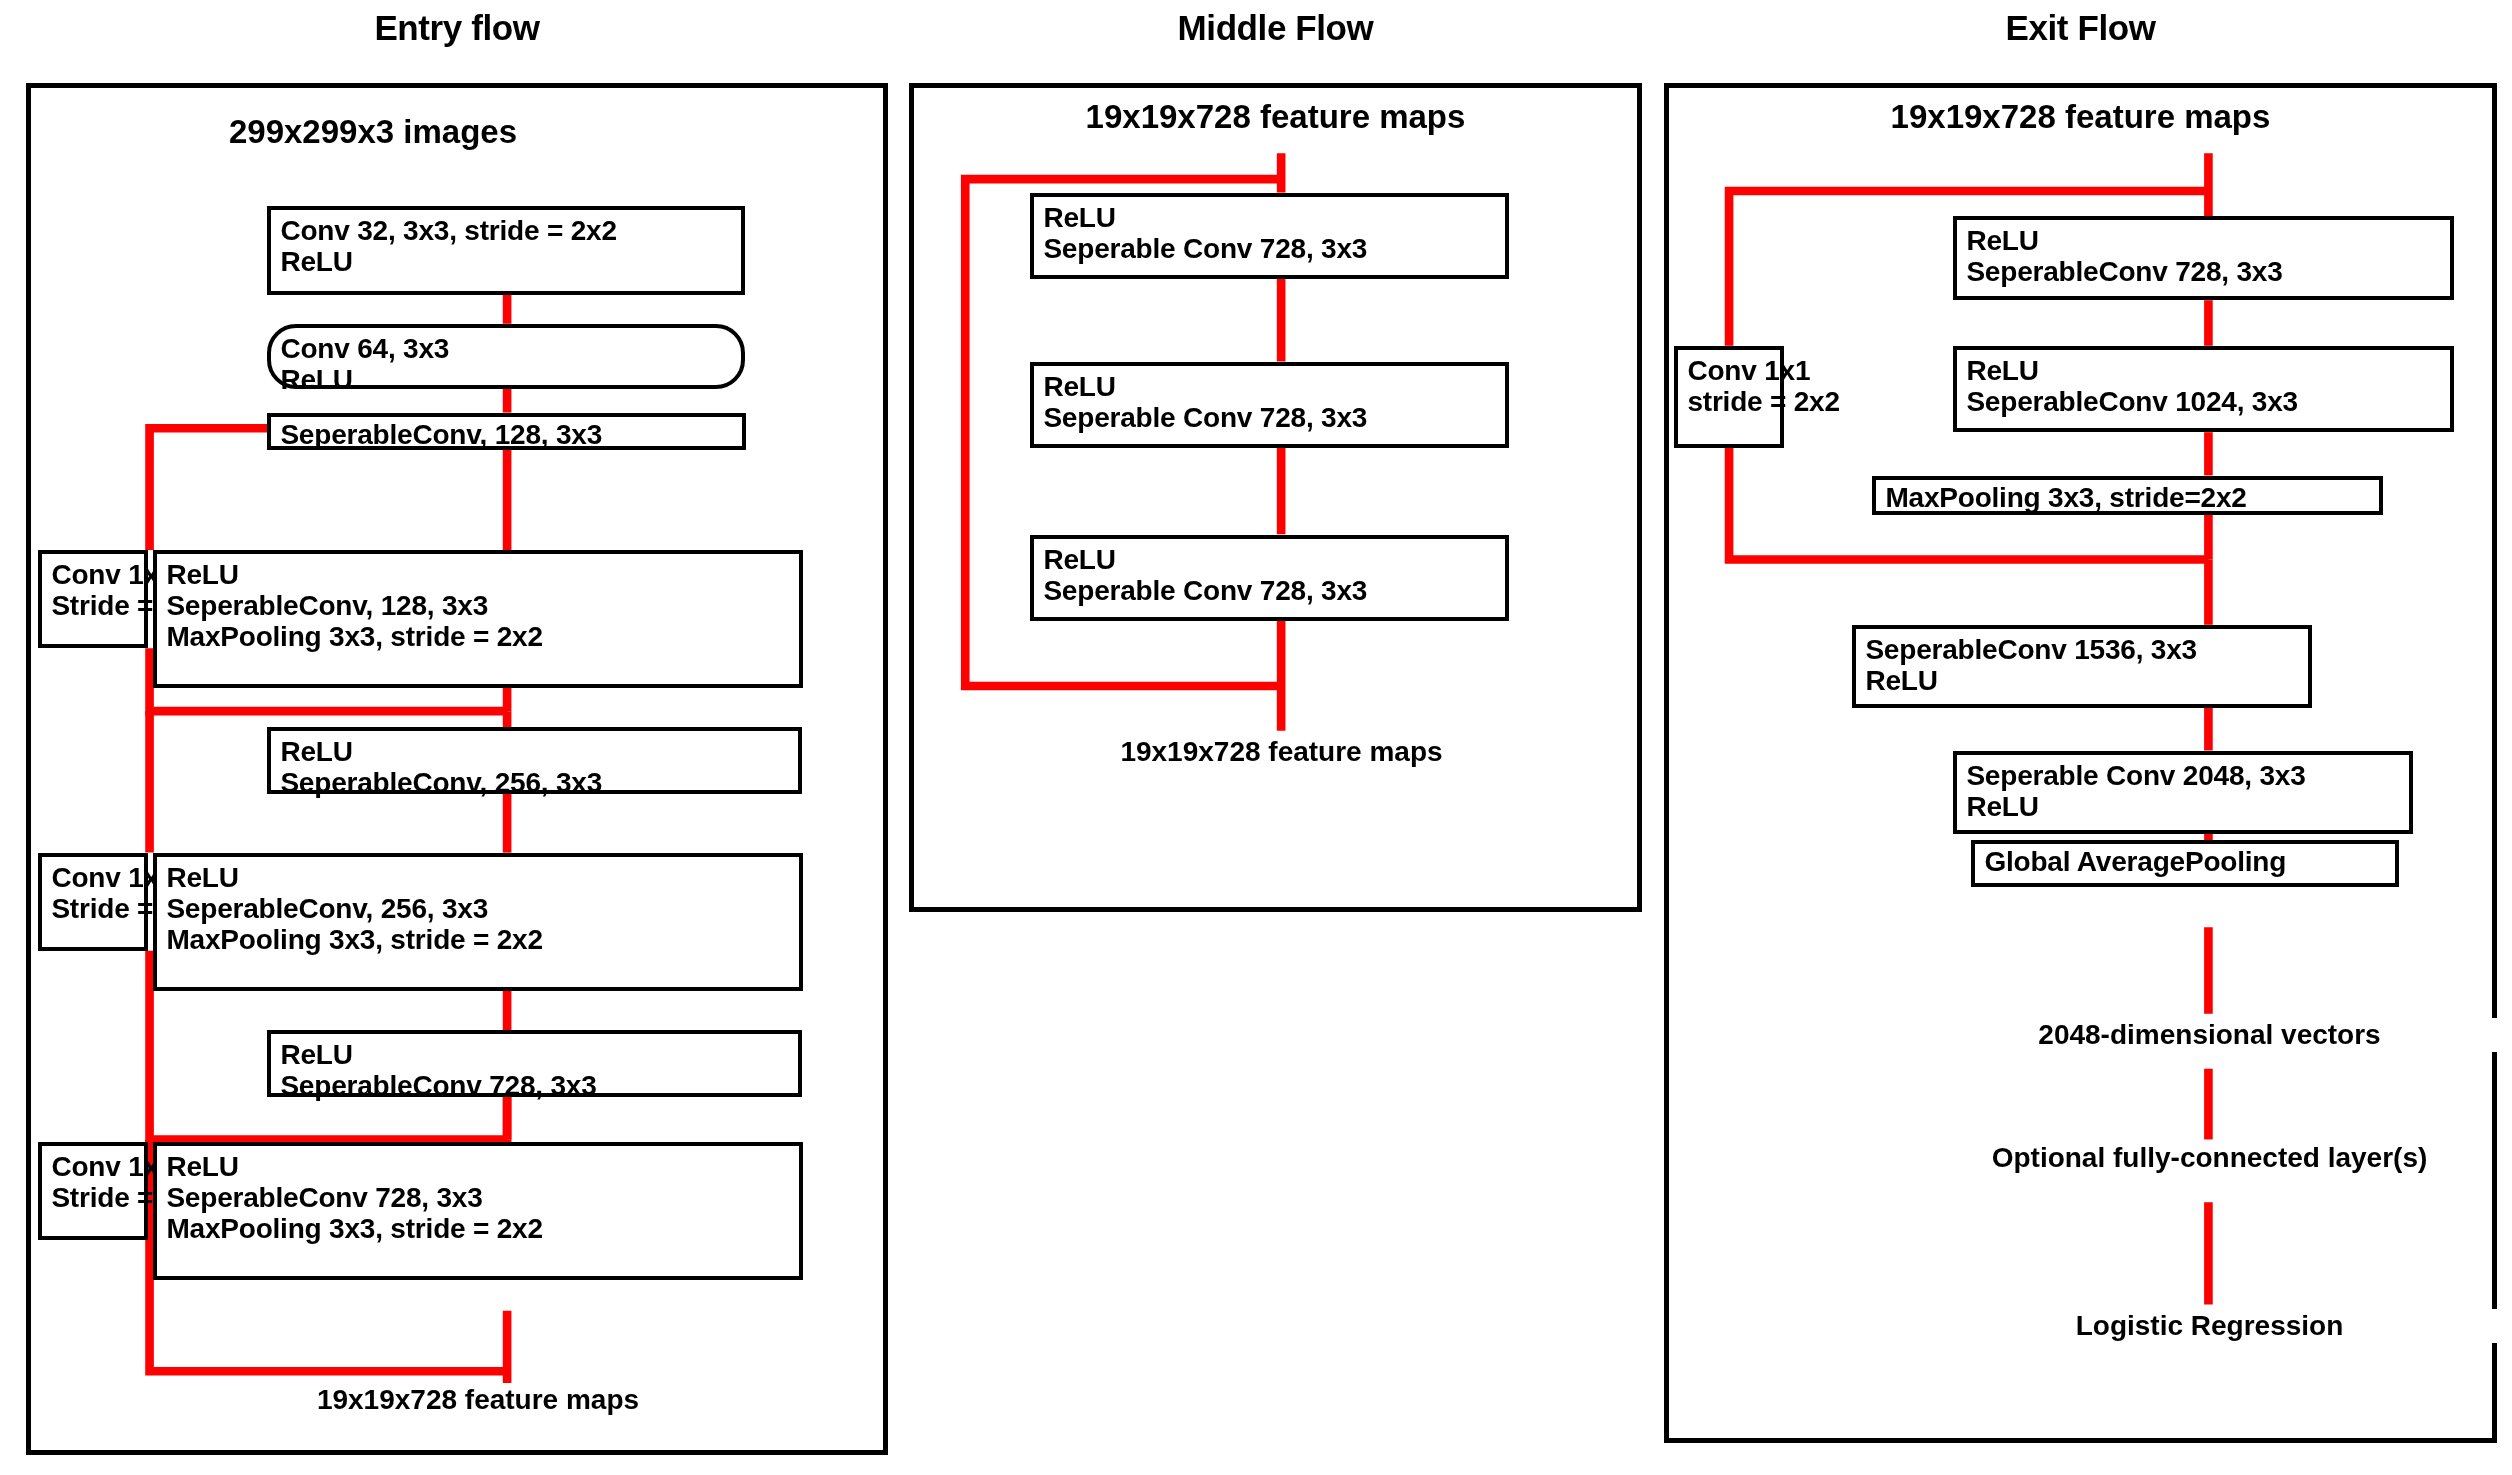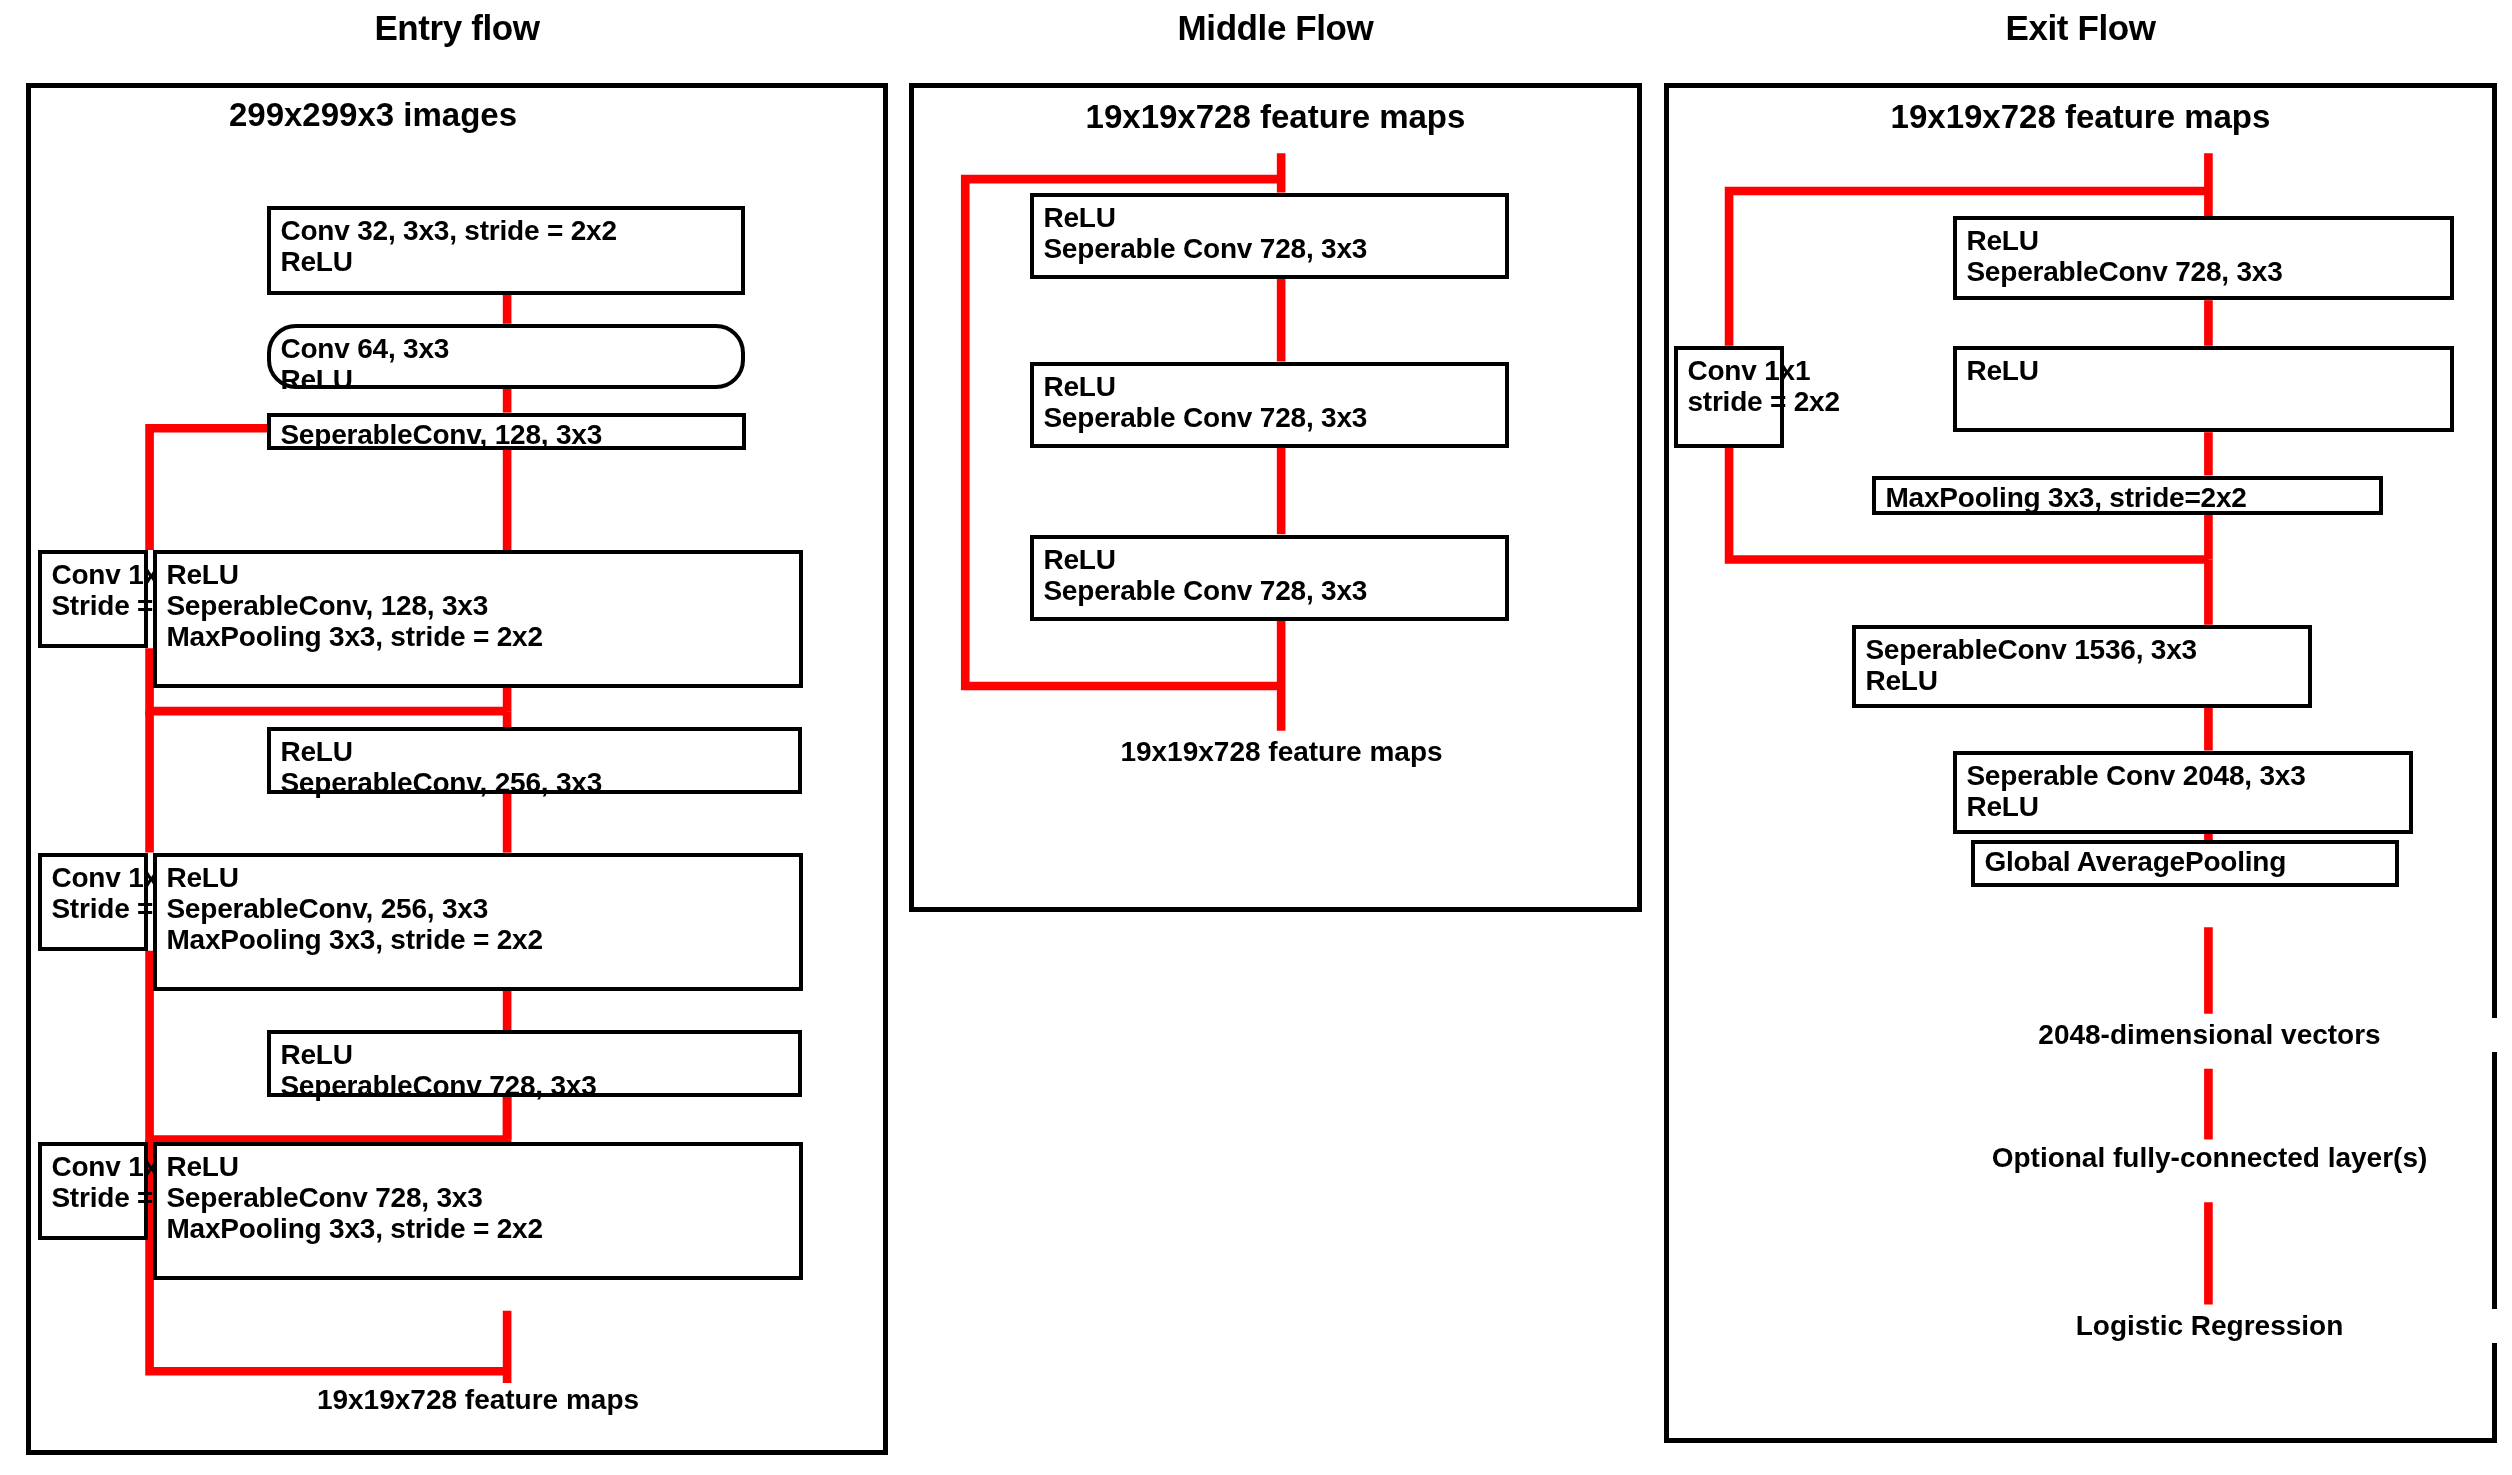--- a/index.html
+++ b/index.html
@@ -129,21 +129,21 @@
   </svg>
 
   <div class="flow-title" style="left:909px;top:7.9px;width:733px;">Middle Flow</div>
   <div class="flow-title" style="left:26px;top:7.9px;width:862px;">Entry flow</div>
   <div class="flow-title" style="left:1664px;top:7.9px;width:833px;">Exit Flow</div>
 
   <div class="panel" style="left:26px;top:83px;width:862px;height:1372px;"></div>
   <div class="panel" style="left:909px;top:83px;width:733px;height:829px;"></div>
   <div class="panel" style="left:1664px;top:83px;width:833px;height:1360px;"></div>
 
-  <div class="panel-heading" style="left:26px;top:96px;width:694px;">299x299x3 images</div>
+  <div class="panel-heading" style="left:26px;top:113px;width:694px;">299x299x3 images</div>
 
   <div class="node" style="left:267px;top:206px;width:478px;height:89px;">
     <div class="line">Conv 32, 3x3, stride = 2x2</div>
     <div class="line">ReLU</div>
   </div>
 
   <div class="node" style="left:267px;top:324px;width:478px;height:65px;border-radius:29px;">
     <div class="line">Conv 64, 3x3</div>
     <div class="line">ReLU</div>
   </div>
@@ -224,20 +224,21 @@
     <div class="line">stride = 2x2</div>
   </div>
 
   <div class="node" style="left:1953px;top:216px;width:501px;height:84px;">
     <div class="line">ReLU</div>
     <div class="line">SeperableConv 728, 3x3</div>
   </div>
 
   <div class="node" style="left:1953px;top:346px;width:501px;height:86px;">
     <div class="line">ReLU</div>
+    <div class="line">SeperableConv 1024, 3x3</div>
   </div>
 
   <div class="node thin" style="left:1872px;top:476px;width:511px;height:39px;">
     <div class="line">MaxPooling 3x3, stride=2x2</div>
   </div>
 
   <div class="node" style="left:1852px;top:625px;width:460px;height:83px;">
     <div class="line">SeperableConv 1536, 3x3</div>
     <div class="line">ReLU</div>
   </div>

